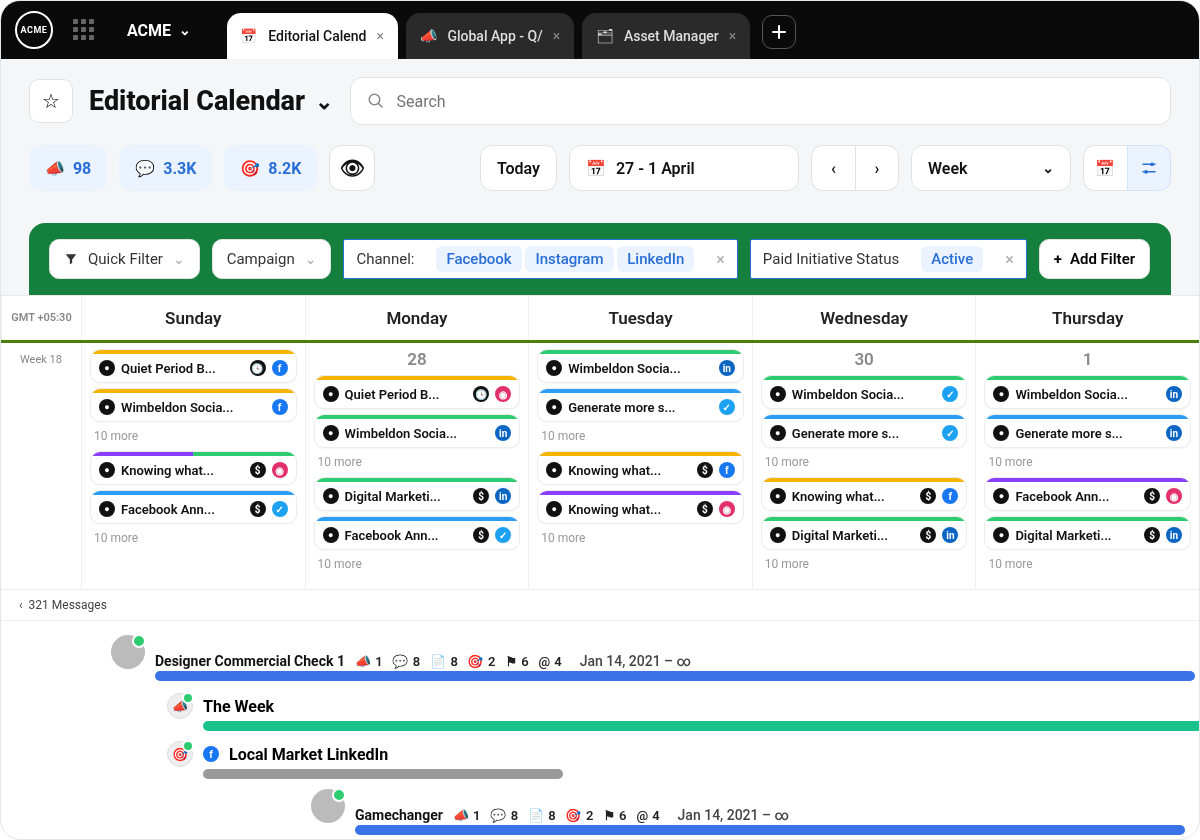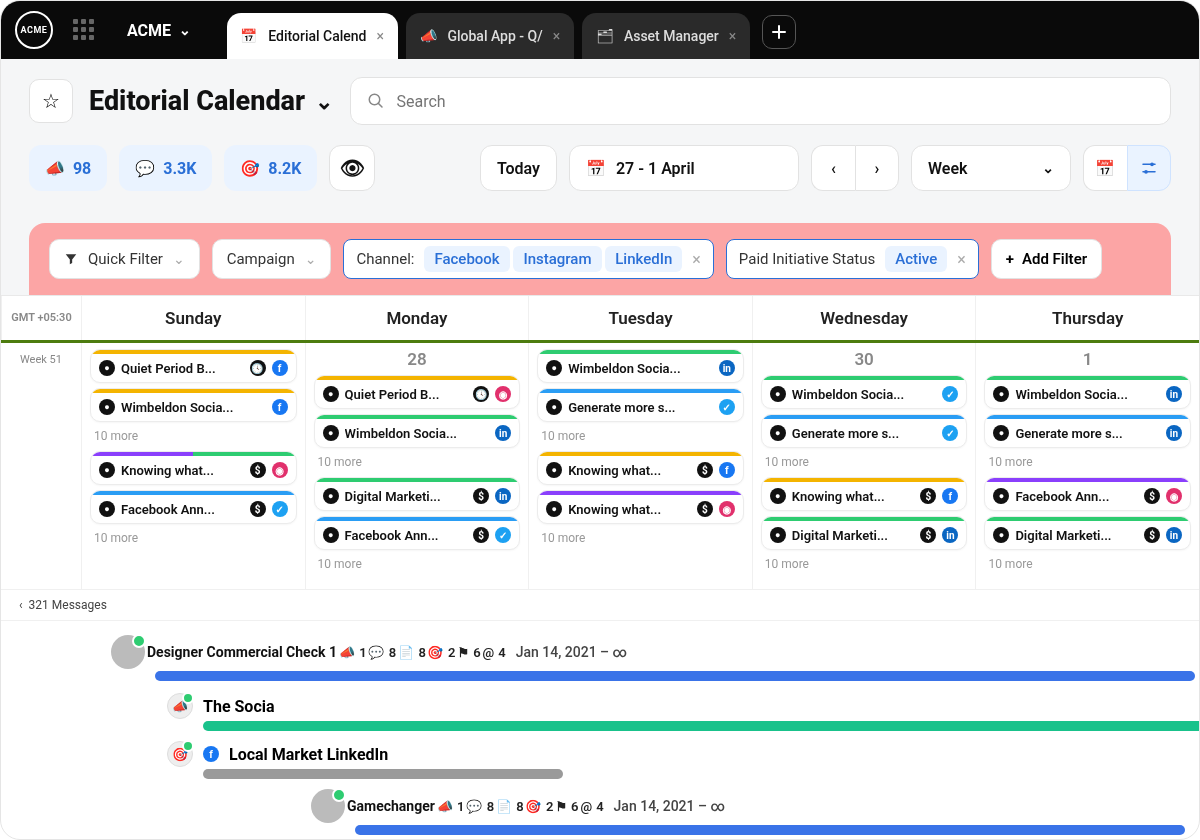--- a/index.html
+++ b/index.html
@@ -26,23 +26,23 @@
   .toolbar{display:flex;align-items:center;gap:12px;padding:6px 28px 18px;background:#f5f6f7}
   .chip{height:46px;background:#eaf3ff;border-radius:12px;display:flex;align-items:center;padding:0 16px;gap:8px;color:#2a6fd6;font-weight:700;font-size:16px;cursor:pointer}
   .icon-btn{height:46px;min-width:46px;background:#fff;border:1px solid #e2e2e2;border-radius:12px;display:flex;align-items:center;justify-content:center;padding:0 16px;gap:10px;font-weight:600;font-size:16px;cursor:pointer;color:#111}
   .btn-group{display:flex}
   .btn-group .icon-btn:first-child{border-radius:12px 0 0 12px;border-right:none}
   .btn-group .icon-btn:last-child{border-radius:0 12px 12px 0}
   .date-picker{flex:none;width:230px;justify-content:flex-start}
   .spacer{flex:1}
   
   .filterbar{display:flex;align-items:center;gap:12px;padding:14px 28px 0;background:#f5f6f7}
-  .filter-inner{flex:1;display:flex;align-items:center;gap:12px;background:#fca5a5;border-radius:16px 16px 0 0;padding:16px 20px}
+  .filter-inner{flex:1;display:flex;align-items:center;gap:12px;background:#15803d;border-radius:16px 16px 0 0;padding:16px 20px}
   .select{height:40px;background:#fff;border:1px solid #e2e2e2;border-radius:10px;display:flex;align-items:center;padding:0 14px;gap:10px;font-size:15px;color:#333;cursor:pointer}
-  .tag-group{height:40px;border:1.5px solid #2a6fd6;border-radius:8px;display:flex;align-items:center;padding:0 12px;gap:8px;font-size:15px;background:#fff}
+  .tag-group{height:40px;border:1.5px solid #2a6fd6;border-radius:2px;display:flex;align-items:center;padding:0 12px;gap:20px;font-size:15px;background:#fff}
   .tag-group .lbl{color:#333;margin-right:2px}
   .tag{background:#eaf3ff;color:#2a6fd6;padding:4px 10px;border-radius:6px;font-weight:500}
   .tag-x{color:#aaa;font-size:16px;cursor:pointer;margin-left:2px}
   .add-filter{height:40px;background:#fff;border:1px solid #e2e2e2;border-radius:10px;display:flex;align-items:center;padding:0 14px;gap:8px;font-size:15px;font-weight:600;cursor:pointer}
   
   .cal-head{display:grid;grid-template-columns:80px repeat(5,1fr);border-top:1px solid #e9e9e9;border-bottom:3px solid #4d7c0f;background:#fff}
   .cal-head>div{padding:12px 0;text-align:center;font-size:17px;font-weight:600;color:#222;border-left:1px solid #f0f0f0}
   .cal-head>div:first-child{font-size:11px;color:#888;font-weight:600;line-height:1.3;display:flex;align-items:center;justify-content:center}
   .cal-body{display:grid;grid-template-columns:80px repeat(5,1fr);background:#fff}
   .weekcell{font-size:11px;color:#888;text-align:center;padding-top:10px;border-bottom:1px solid #f0f0f0}
@@ -52,21 +52,21 @@
   .card .bar{height:4px;display:flex}
   .card .bar span{flex:1}
   .card .row{display:flex;align-items:center;gap:6px;padding:6px 8px;font-size:13px;font-weight:600;color:#111}
   .dot{width:16px;height:16px;border-radius:50%;background:#111;flex:none;display:flex;align-items:center;justify-content:center;color:#fff;font-size:9px}
   .card .txt{flex:1;white-space:nowrap;overflow:hidden;text-overflow:ellipsis}
   .mini{width:16px;height:16px;border-radius:50%;flex:none;display:flex;align-items:center;justify-content:center;font-size:10px;color:#fff;font-weight:700}
   .more{font-size:12px;color:#999;padding:2px 4px 8px;cursor:pointer}
   
   .msgs-hd{padding:8px 18px;font-size:12px;color:#444;display:flex;align-items:center;gap:6px;border-bottom:1px solid #f0f0f0}
   .timeline{padding:14px 0 0 110px;position:relative}
-  .tl-row{display:flex;align-items:center;gap:2px;font-size:14px;font-weight:700;color:#111;margin-bottom:2px}
+  .tl-row{display:flex;align-items:flex-end;gap:10px;font-size:14px;font-weight:700;color:#111;margin-bottom:2px}
   .stat{display:inline-flex;align-items:center;gap:4px;font-weight:600;color:#222;font-size:13px}
   .tl-bar{height:10px;border-radius:5px;margin:2px 0 12px 44px}
   .avatar{width:34px;height:34px;border-radius:50%;background:#bbb;position:relative;flex:none;background-size:cover}
   .avatar::after{content:"";position:absolute;width:10px;height:10px;background:#2ecc71;border:2px solid #fff;border-radius:50%;top:-1px;right:-1px}
   .sub{display:flex;align-items:center;gap:10px;margin-left:56px;margin-bottom:2px}
   .sub .ic{width:26px;height:26px;border-radius:50%;background:#eee;display:flex;align-items:center;justify-content:center;font-size:13px;position:relative;border:1px solid #ddd}
   .sub .ic::after{content:"";position:absolute;width:8px;height:8px;background:#2ecc71;border:2px solid #fff;border-radius:50%;top:-2px;right:-2px}
   .sub .lbl{font-weight:700}
   .sub-bar{height:10px;border-radius:5px;margin:0 0 10px 92px}
   .chev{font-size:14px}
@@ -219,21 +219,21 @@
 
   <div class="cal-head">
     <div>GMT +05:30</div>
     <div>Sunday</div>
     <div>Monday</div>
     <div>Tuesday</div>
     <div>Wednesday</div>
     <div>Thursday</div>
   </div>
   <div class="cal-body" id="calbody">
-      <div class="weekcell">Week 51</div>
+      <div class="weekcell">Week 18</div>
       <div class="daycol">
         <div class="card">
     <div class="bar">
             <span style="background:#f4b400"></span>
             <span style="background:#f4b400"></span>
           </div>
     <div class="row">
             <span class="dot">●</span>
             <span class="txt">Quiet Period B...</span>
             <span class="mini" style="background:#111">🕓</span>
@@ -498,21 +498,21 @@
           <span class="stat"><span>📄</span>8</span> 
           <span class="stat"><span>🎯</span>2</span> 
           <span class="stat"><span>⚑</span>6</span> 
           <span class="stat"><span>@</span>4</span>
       <span style="font-weight:500;color:#444;margin-left:8px">Jan 14, 2021 – ∞</span>
     </div>
     <div class="tl-bar" style="background:#3a73e8;width:1040px"></div>
         <div class="sub">
         <span class="ic">📣</span>
 
-        <span class="lbl">The Socia</span>
+        <span class="lbl">The Week</span>
       </div>
         <div class="sub-bar" style="background:#19c28b;width:1000px"></div>
         <div class="sub">
         <span class="ic">🎯</span>
         <span class="mini" style="background:#1877f2">f</span>
         <span class="lbl">Local Market LinkedIn</span>
       </div>
         <div class="sub-bar" style="background:#9a9a9a;width:360px"></div>
       </div>
       <div style="margin-left: 200px;">

